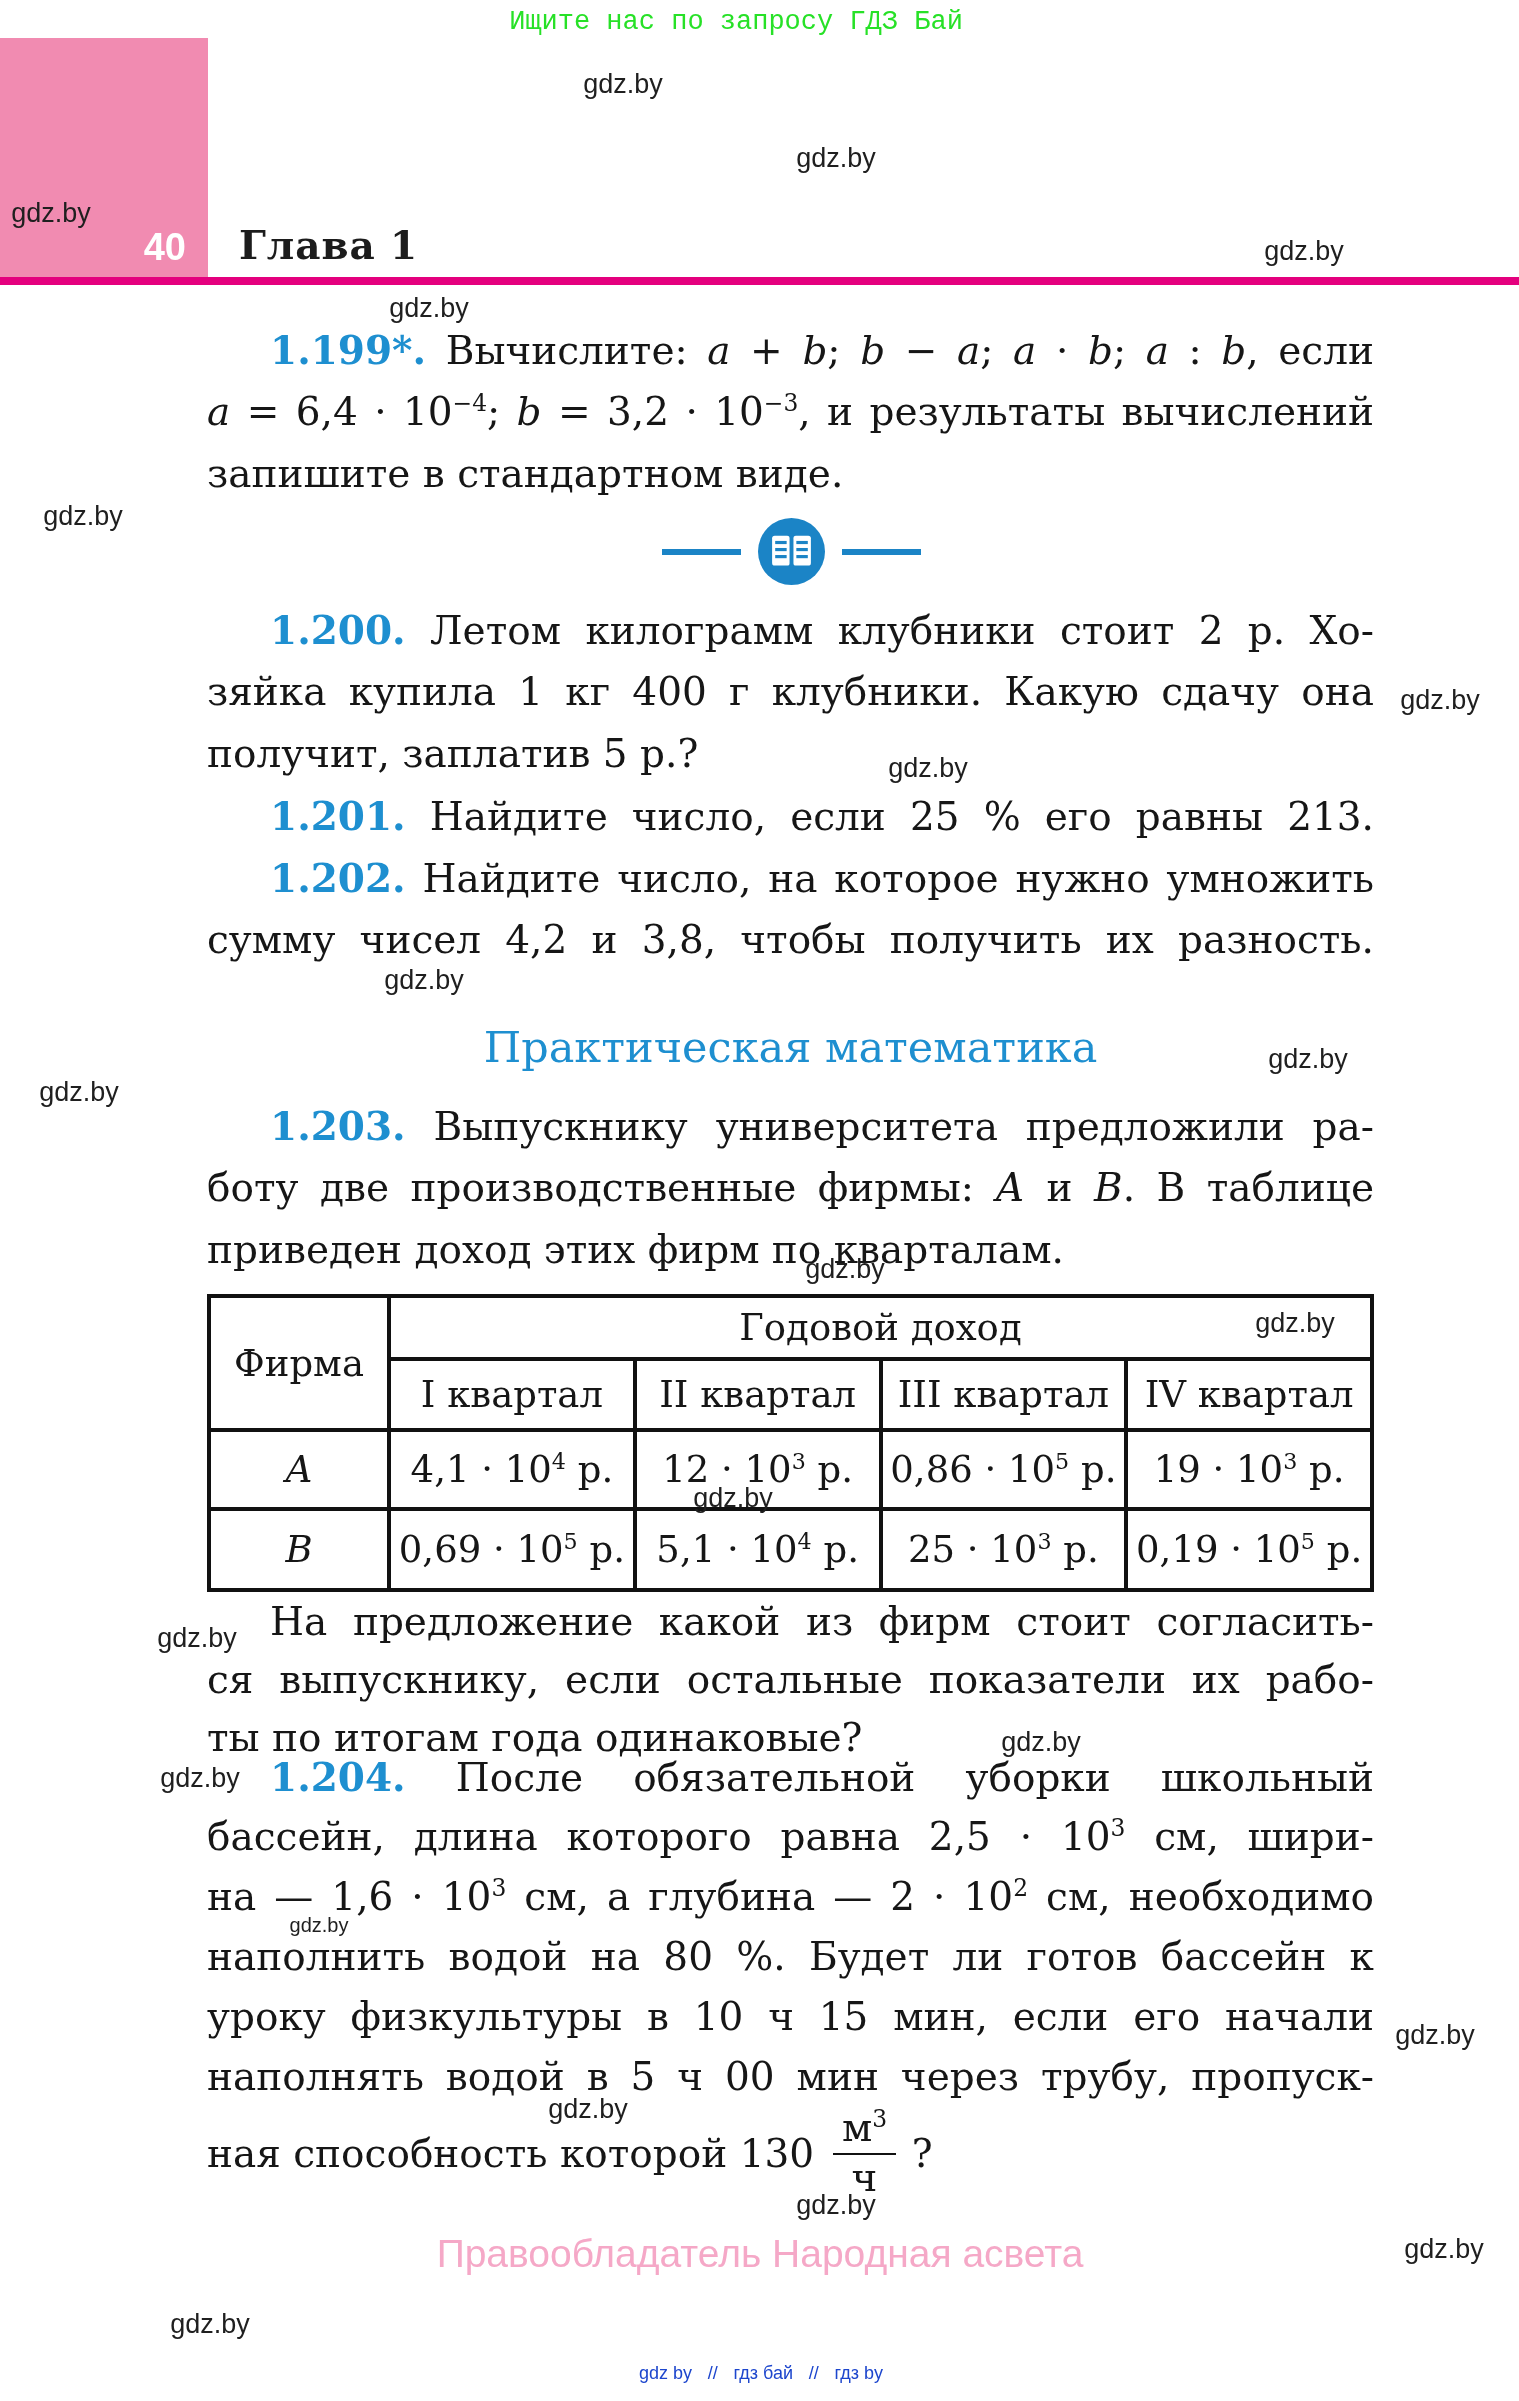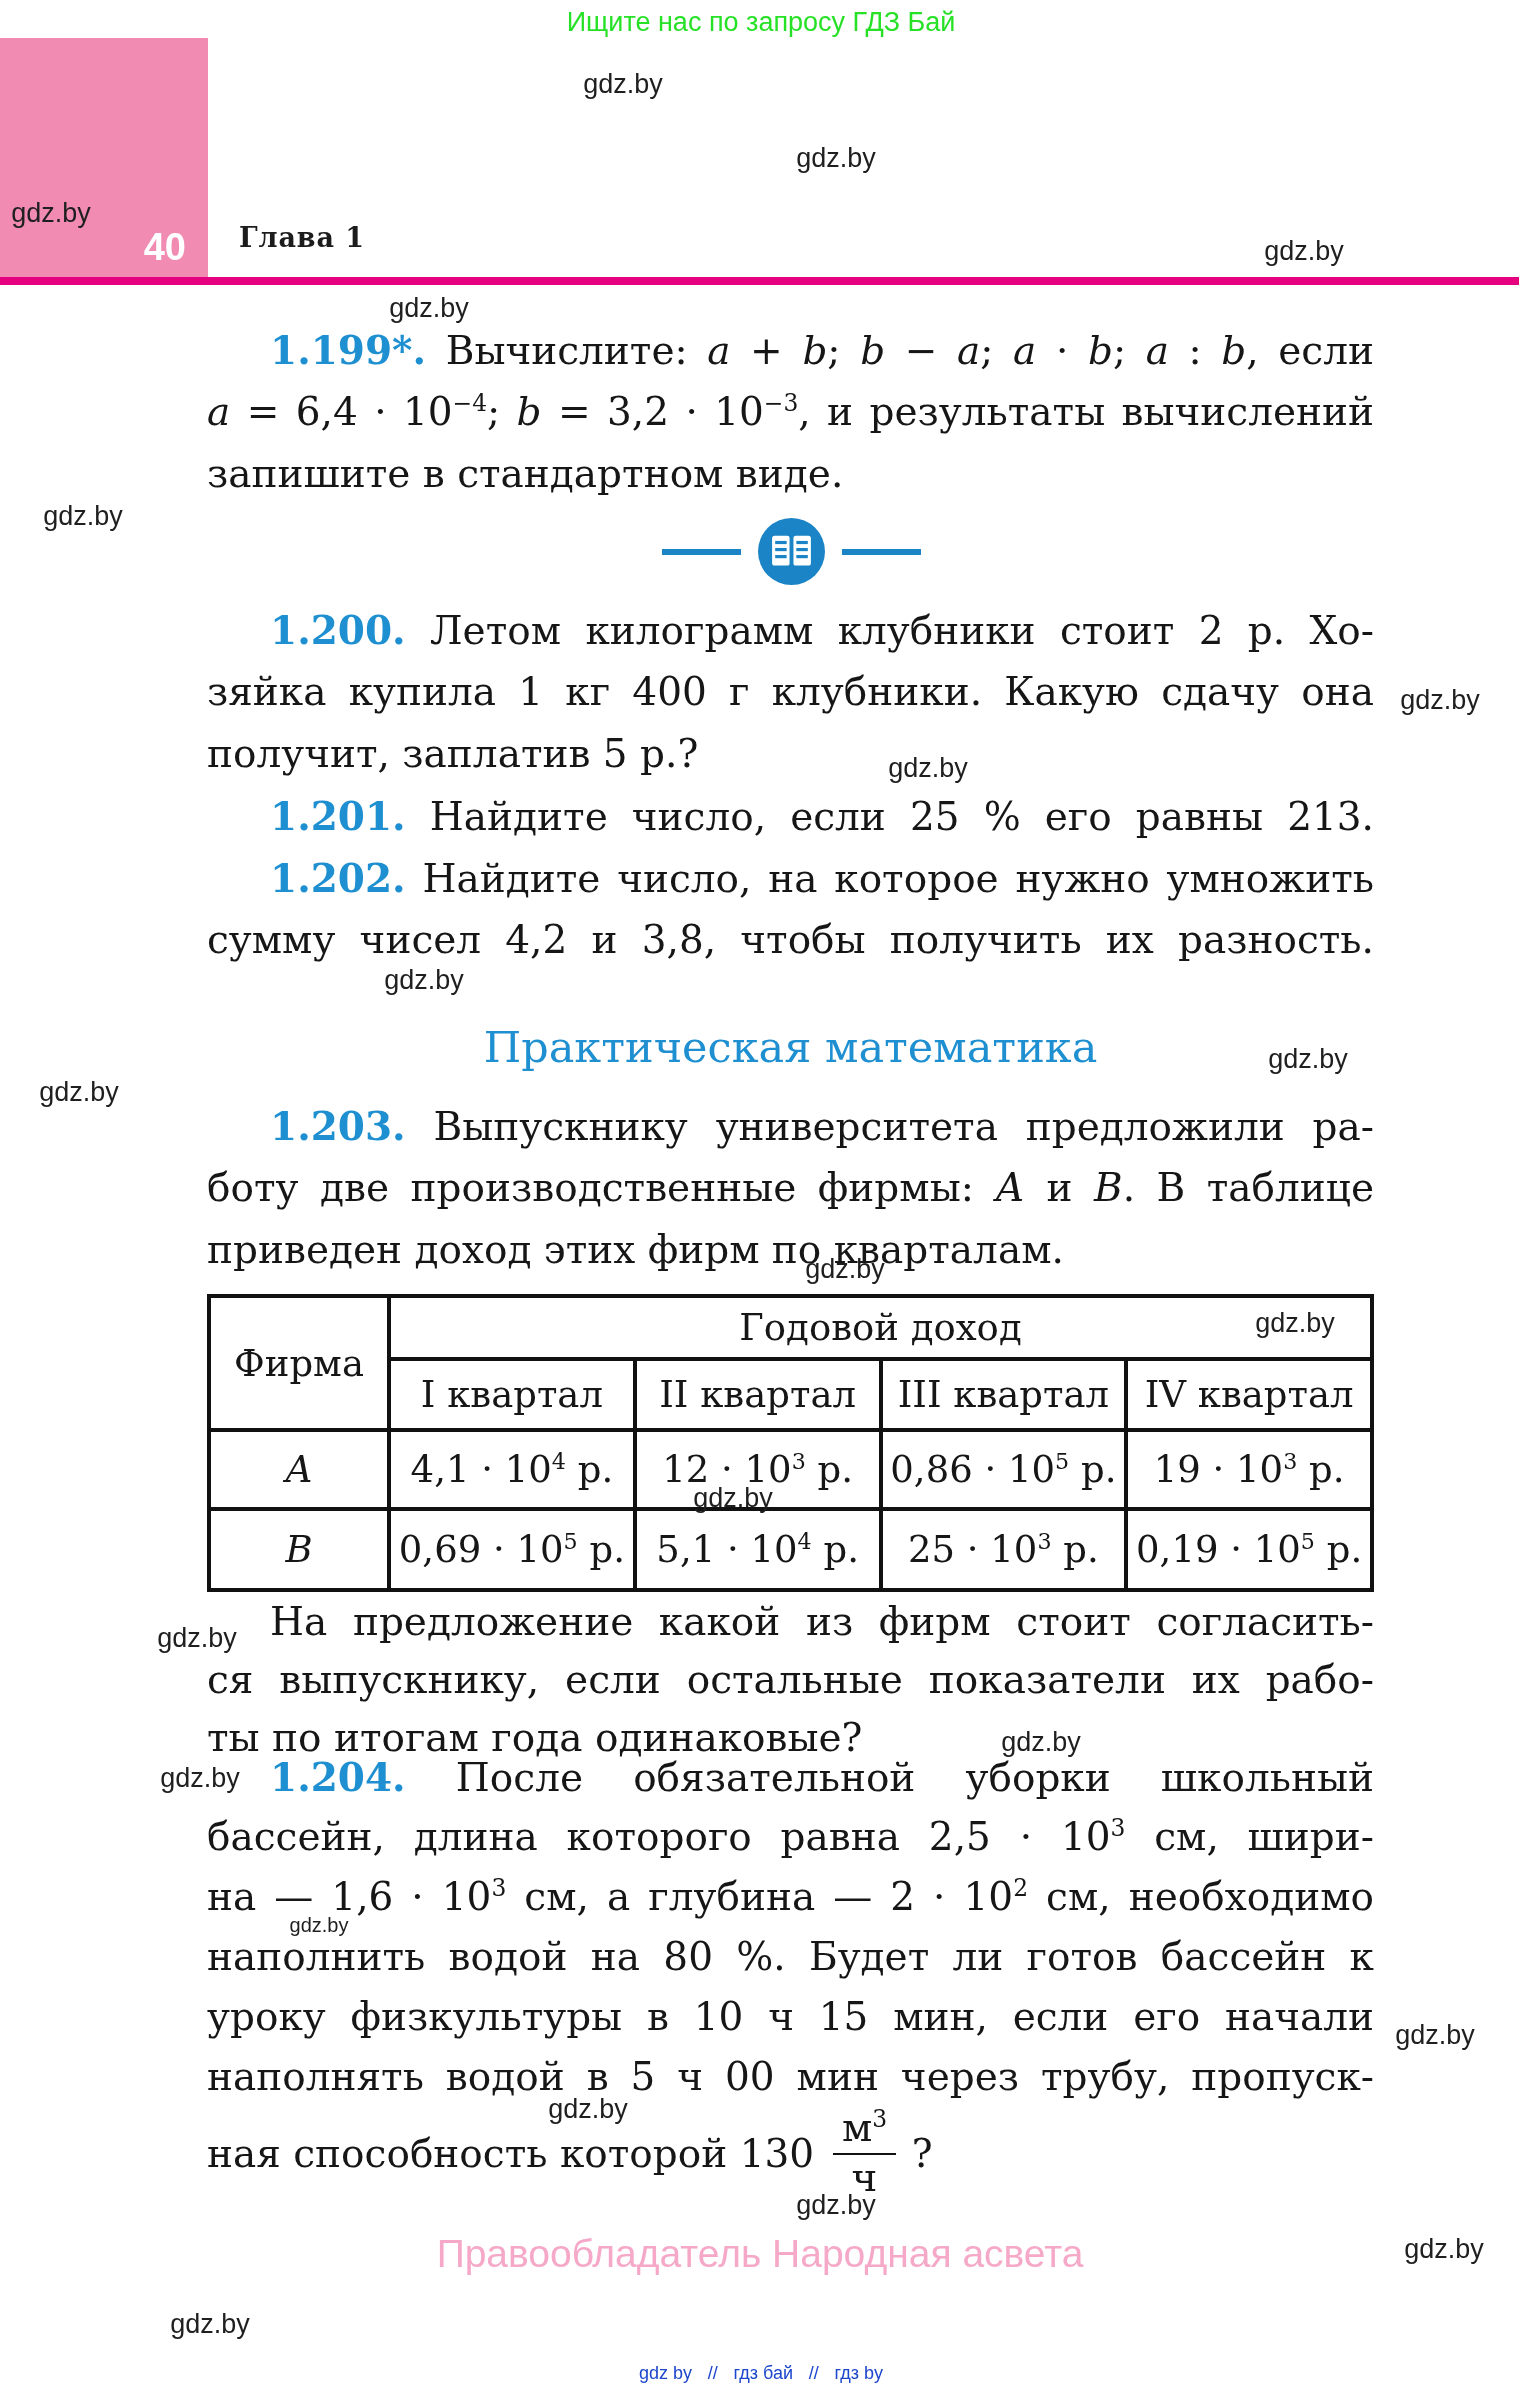--- a/index.html
+++ b/index.html
@@ -3,33 +3,33 @@
 <meta charset="utf-8">
 <style>
   html,body { margin:0; padding:0; background:#888; }
   #page {
     position:relative; width:1519px; height:2401px;
     background:#ffffff; overflow:hidden;
     font-family:"DejaVu Serif", serif; color:#161616;
   }
   
   .top-banner {
-    position:absolute; top:7px; left:761px; transform:translateX(-50%);
-    font-family:Liberation Sans, sans-serif; font-size:27px; color:#27e127;
+    position:absolute; top:7px; left:736px; transform:translateX(-50%);
+    font-family:Liberation Mono, monospace; font-size:27px; color:#27e127;
     white-space:nowrap;
   }
   
   .corner-block { position:absolute; left:0; top:38px; width:208px; height:239px; background:#f18bb1; }
   .page-number {
     position:absolute; top:226px; left:0; width:186px; text-align:right;
     font-family:"Liberation Sans", sans-serif; font-weight:bold; font-size:38px; color:#ffffff;
   }
   .chapter-title {
     position:absolute; top:222px; left:239px;
-    font-weight:bold; font-size:27px; color:#1c1c1c; letter-spacing:0.9px;
+    font-weight:bold; font-size:39px; color:#1c1c1c; letter-spacing:0.9px;
   }
   .header-rule { position:absolute; left:0; top:277px; width:1519px; height:7.9px; background:#e4007e; }
   
   .para { position:absolute; left:207px; width:1167px; }
   .line { font-size:39px; line-height:62px; height:62px; white-space:nowrap; }
   .jl { text-align:justify; text-align-last:justify; white-space:normal; }
   .el { text-align:left; text-align-last:left; }
   .ind { text-indent:63px; }
   .num { color:#1e8fd0; font-weight:bold; }
   i { font-style:italic; }

